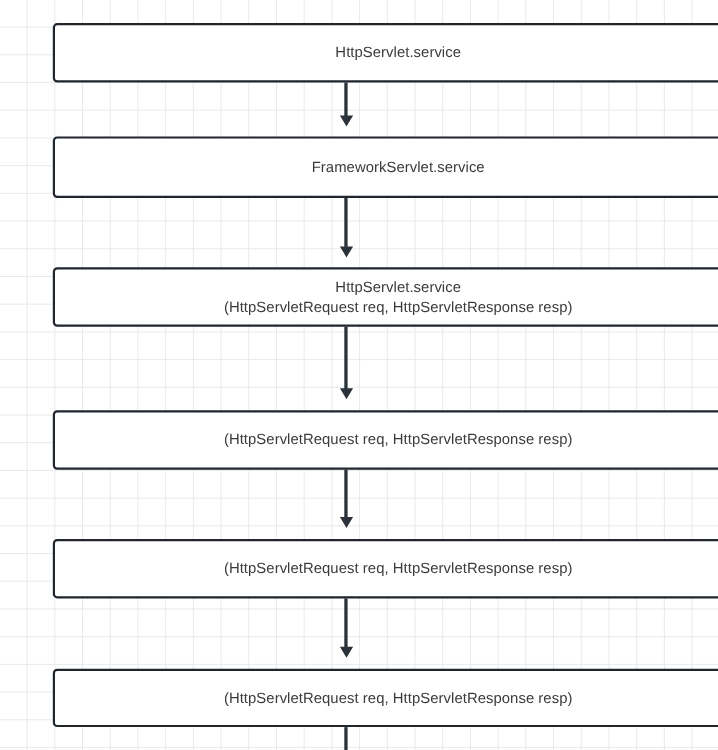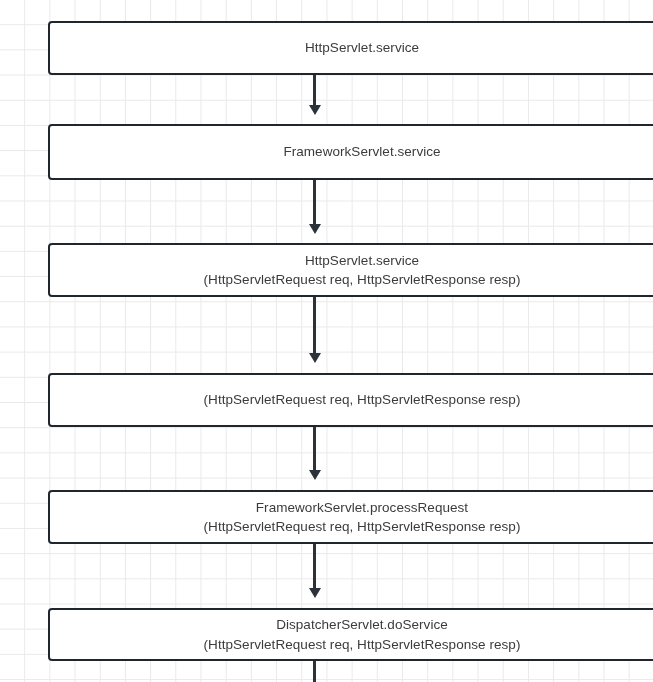--- a/index.html
+++ b/index.html
@@ -99,26 +99,24 @@
   <div class="node" style="top:243px; height:54px;">
     <div class="node-title">HttpServlet.service</div>
     <div class="node-sig">(HttpServletRequest req, HttpServletResponse resp)</div>
   </div>
 
   <div class="node" style="top:373px; height:54px;">
     <div class="node-sig">(HttpServletRequest req, HttpServletResponse resp)</div>
   </div>
 
   <div class="node" style="top:490px; height:54px;">
-    <div class="node-title">FrameworkServlet.processRequest</div>
     <div class="node-sig">(HttpServletRequest req, HttpServletResponse resp)</div>
   </div>
 
   <div class="node" style="top:608px; height:53px;">
-    <div class="node-title">DispatcherServlet.doService</div>
     <div class="node-sig">(HttpServletRequest req, HttpServletResponse resp)</div>
   </div>
 
   <div class="connector" style="top:75px; height:31px;"></div>
   <div class="arrowhead" style="top:105px;"></div>
 
   <div class="connector" style="top:180px; height:45px;"></div>
   <div class="arrowhead" style="top:224px;"></div>
 
   <div class="connector" style="top:297px; height:57px;"></div>

